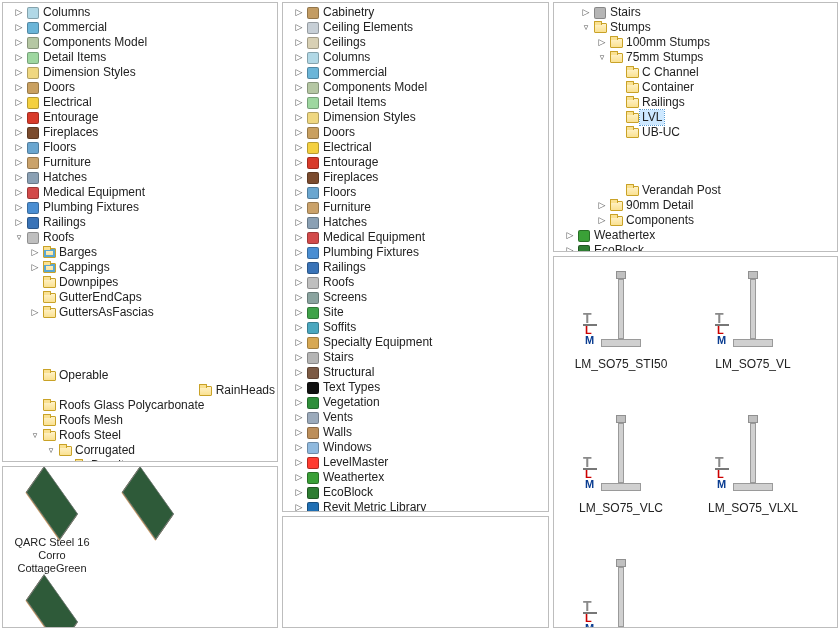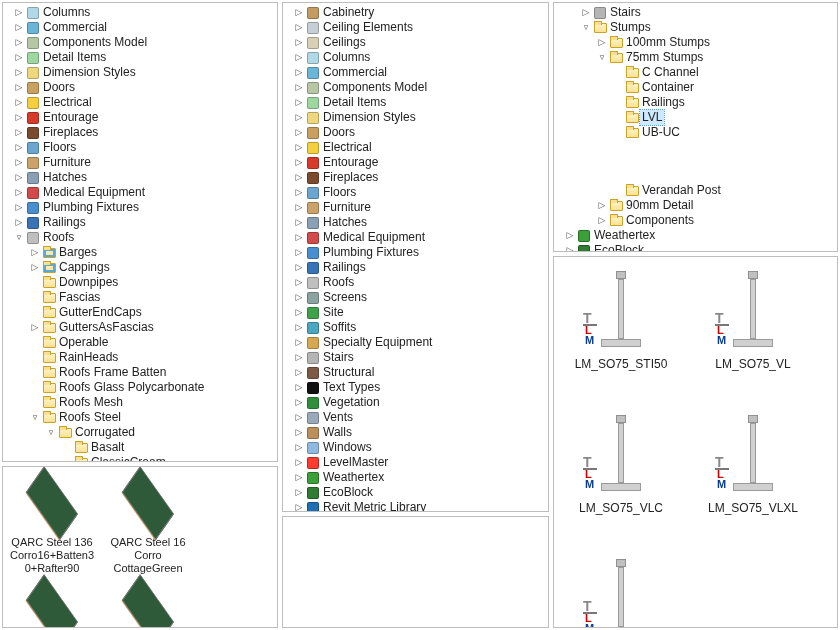--- a/index.html
+++ b/index.html
@@ -233,56 +233,42 @@
         <span class="ic">
           <span class="folder"></span>
         </span>
         <span class="lbl">Downpipes</span>
       </div>
       <div class="node" style="padding-left: 24px;">
         <span class="tw"> </span>
         <span class="ic">
           <span class="folder"></span>
         </span>
-        <span class="lbl">Fascias</span>
-      </div>
-      <div class="node" style="padding-left: 24px;">
-        <span class="tw"> </span>
-        <span class="ic">
-          <span class="folder"></span>
-        </span>
         <span class="lbl">GutterEndCaps</span>
       </div>
       <div class="node" style="padding-left: 24px;">
         <span class="tw">▷</span>
         <span class="ic">
           <span class="folder"></span>
         </span>
         <span class="lbl">GuttersAsFascias</span>
       </div>
-      <div class="node" style="padding-left: 24px;">
+      <div class="node" style="padding-left: 24px; margin-top: 48px;">
         <span class="tw"> </span>
         <span class="ic">
           <span class="folder"></span>
         </span>
         <span class="lbl">Operable</span>
       </div>
-      <div class="node" style="padding-left: 24px;">
+      <div class="node" style="padding-left: 24px; justify-content: flex-end;">
         <span class="tw"> </span>
         <span class="ic">
           <span class="folder"></span>
         </span>
         <span class="lbl">RainHeads</span>
-      </div>
-      <div class="node" style="padding-left: 24px;">
-        <span class="tw"> </span>
-        <span class="ic">
-          <span class="folder"></span>
-        </span>
-        <span class="lbl">Roofs Frame Batten</span>
       </div>
       <div class="node" style="padding-left: 24px;">
         <span class="tw"> </span>
         <span class="ic">
           <span class="folder"></span>
         </span>
         <span class="lbl">Roofs Glass Polycarbonate</span>
       </div>
       <div class="node" style="padding-left: 24px;">
         <span class="tw"> </span>
@@ -314,26 +300,20 @@
       </div>
       <div class="node" style="padding-left: 56px;">
         <span class="tw"> </span>
         <span class="ic">
           <span class="folder"></span>
         </span>
         <span class="lbl">ClassicCream</span>
       </div>
     </div>
   <div class="pane thumbpane" id="thumbs1" style="flex:1 1 auto">
-      <div class="thumb">
-        <div class="steel">
-          <div class="dia"></div>
-        </div>
-        <div class="cap">QARC Steel 136 Corro16+Batten30+Rafter90</div>
-      </div>
       <div class="thumb">
         <div class="steel">
           <div class="dia"></div>
         </div>
         <div class="cap">QARC Steel 16 Corro CottageGreen</div>
       </div>
       <div class="thumb">
         <div class="steel">
           <div class="dia"></div>
         </div>

